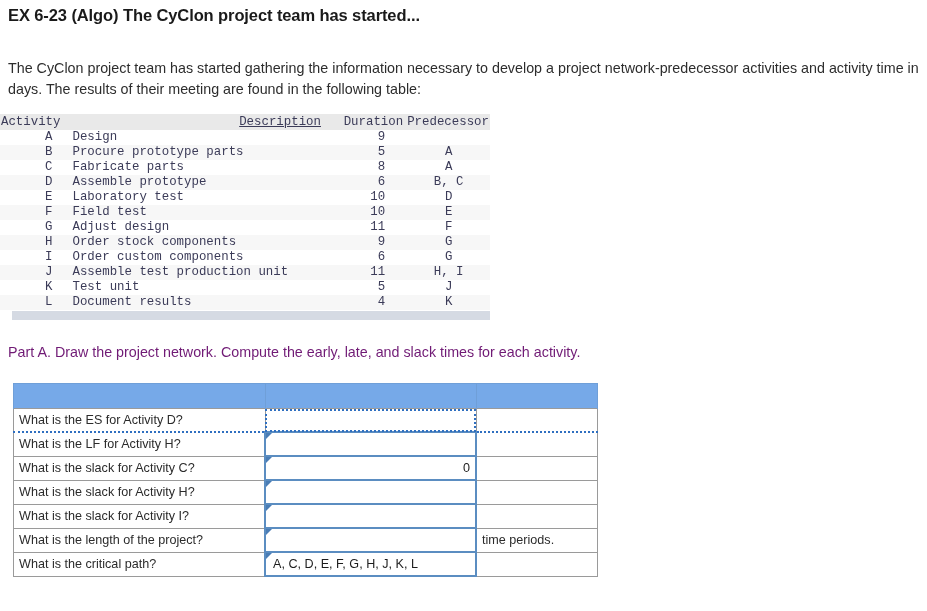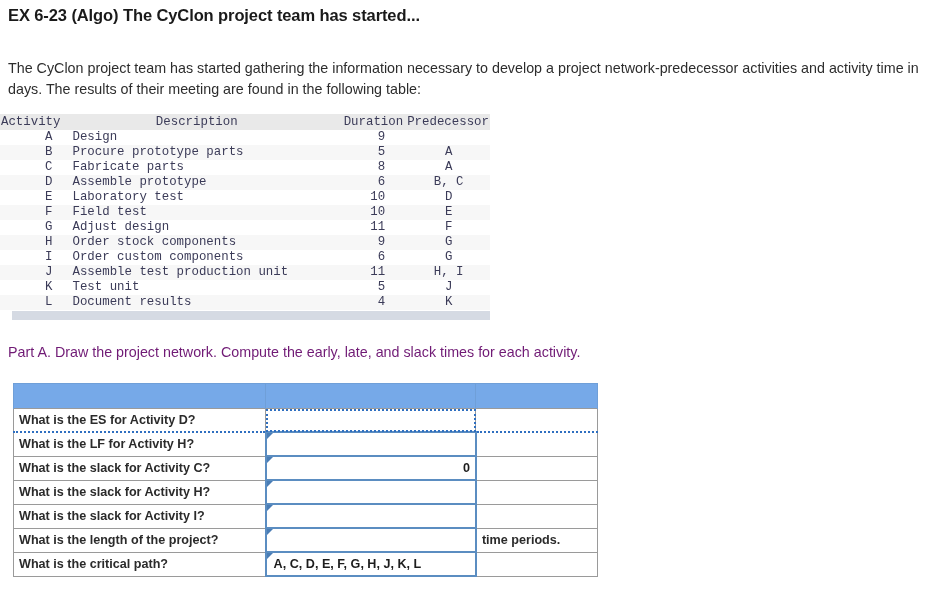--- a/index.html
+++ b/index.html
@@ -69,21 +69,21 @@
   }
   table.data-table tbody tr:nth-child(odd) { background: #ffffff; }
   table.data-table tbody tr:nth-child(even) { background: #f7f7f7; }
 
   .col-act  { width: 48px;  text-align: right; padding-right: 8px !important; }
   .col-desc { width: 280px; text-align: left;  padding-left: 12px !important; }
   .col-dur  { width: 86px;  text-align: right; padding-right: 22px !important; }
   .col-pred { width: 76px;  text-align: center; }
 
   thead .col-act  { text-align: left; padding-right: 0 !important; padding-left: 1px !important; }
-  thead .col-desc { text-align: center;  padding-left: 12px !important; }
+  thead .col-desc { text-align: right;  padding-left: 12px !important; text-decoration: underline; }
   thead .col-dur  { text-align: right; padding-right: 4px !important; }
   thead .col-pred { text-align: center; padding-right: 1px !important; }
 
   .table-footer-bar {
     position: absolute;
     left: 12px;
     top: 311px;
     width: 478px;
     height: 9px;
     background: #d5dae3;
@@ -111,21 +111,20 @@
     width: 585px;
     font-family: "Liberation Sans", sans-serif;
     font-size: 12.6px;
     color: #2b2b2b;
   }
   table.answer-table td {
     border: 1px solid #9a9a9a;
     padding: 0;
     height: 22px;
     vertical-align: middle;
-    font-weight: bold;
   }
   .ans-q    { width: 248px; padding-left: 5px !important; white-space: nowrap; }
   .ans-in   { width: 218px; position: relative; }
   .ans-unit { width: 117px; padding-left: 5px !important; white-space: nowrap; }
 
   tr.header-row td {
     background: #76a9e8;
     height: 24px;
     border: 1px solid #6f9fd8;
     border-bottom: none;

